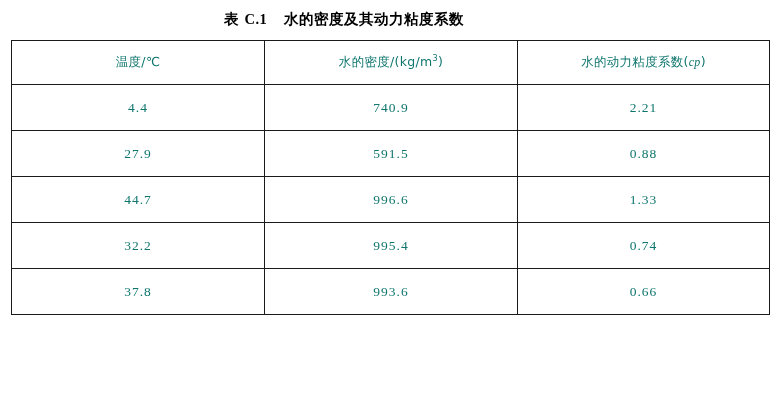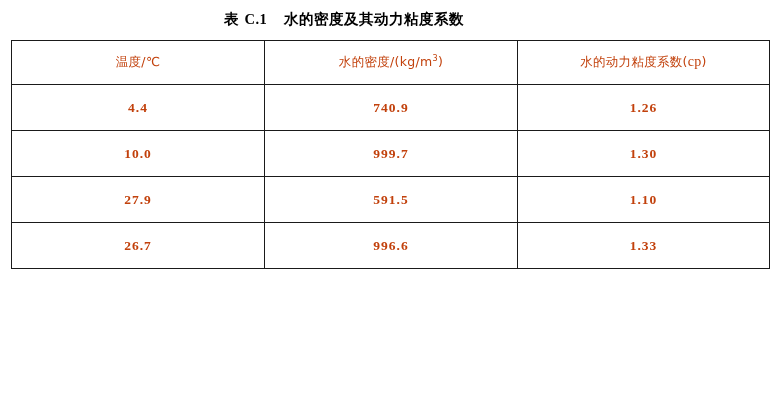--- a/index.html
+++ b/index.html
@@ -41,44 +41,44 @@
     border-collapse: collapse;
     table-layout: fixed;
   }
   table.data-table th,
   table.data-table td {
     border: 1px solid #1a1a1a;
     text-align: center;
     font-weight: normal;
     font-size: 12.5px;
     font-family: "DejaVu Sans", "Liberation Sans", sans-serif;
-    color: #c2410c;
+    color: #0f766e;
   }
   table.data-table th {
     height: 41px;
     letter-spacing: 0.3px;
   }
   table.data-table td {
     height: 43px;
     font-family: "Liberation Serif", "DejaVu Serif", serif;
     font-size: 13.5px;
     letter-spacing: 1px;
-    font-weight: bold;
   }
   .col-a { width: 253px; }
   .col-b { width: 253px; }
   .col-c { width: 252px; }
   sup {
     font-size: 0.65em;
     vertical-align: super;
     line-height: 0;
   }
   .ital {
     font-family: "Liberation Serif", "DejaVu Serif", serif;
-    font-size: 14px;
+    font-style: italic;
+    font-size: 12px;
   }
 </style>
 </head>
 <body>
 
 <div class="page">
 
   <div class="table-caption">
     <span>表</span>
     <span class="caption-num">C.1</span>
@@ -102,34 +102,39 @@
           </th>
           <th>
             <span>水的动力粘度系数(</span><span class="ital">cp</span><span>)</span>
           </th>
         </tr>
       </thead>
       <tbody>
         <tr>
           <td>4.4</td>
           <td>740.9</td>
-          <td>1.26</td>
-        </tr>
-        <tr>
-          <td>10.0</td>
-          <td>999.7</td>
-          <td>1.30</td>
+          <td>2.21</td>
         </tr>
         <tr>
           <td>27.9</td>
           <td>591.5</td>
-          <td>1.10</td>
+          <td>0.88</td>
         </tr>
         <tr>
-          <td>26.7</td>
+          <td>44.7</td>
           <td>996.6</td>
           <td>1.33</td>
+        </tr>
+        <tr>
+          <td>32.2</td>
+          <td>995.4</td>
+          <td>0.74</td>
+        </tr>
+        <tr>
+          <td>37.8</td>
+          <td>993.6</td>
+          <td>0.66</td>
         </tr>
       </tbody>
     </table>
   </div>
 
 </div>
 
 </body></html>

